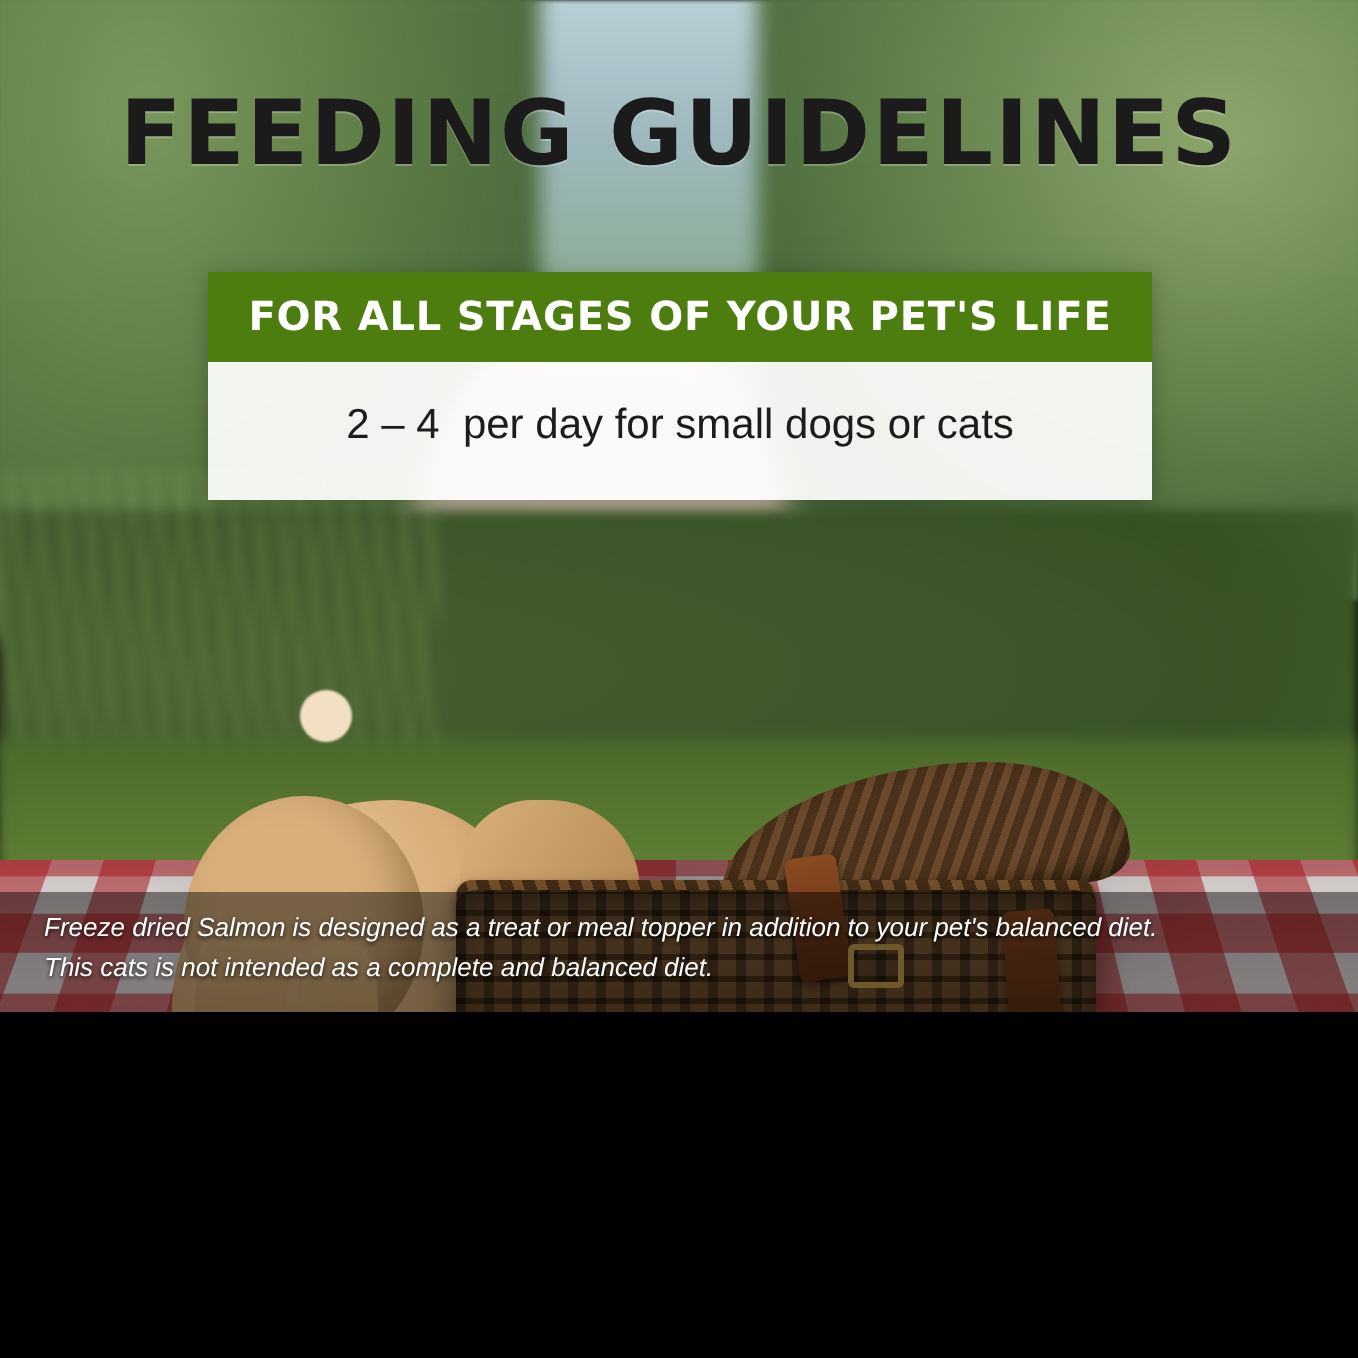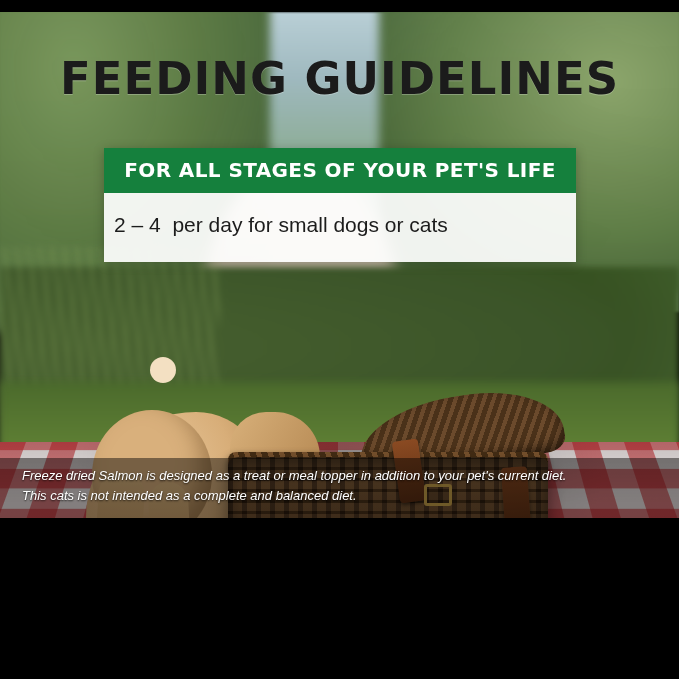--- a/index.html
+++ b/index.html
@@ -6,21 +6,20 @@
     margin: 0;
     padding: 0;
     background: #000;
   }
   #canvas {
     position: relative;
     width: 679px;
     height: 506px;
     overflow: hidden;
     font-family: "Liberation Sans", sans-serif;
-    margin-top: 12px;
   }
 
   
   .bg-sky {
     position: absolute;
     left: 0; top: 0; width: 679px; height: 300px;
     background:
       linear-gradient(180deg,#b9cfd6 0%, #9fb9bf 22%, #8fae9a 45%, #7e9d7a 70%, #6f8f62 100%);
     filter: blur(1px);
   }
@@ -215,32 +214,32 @@
   }
 
   
   .panel {
     position: absolute;
     left: 104px; top: 136px; width: 472px;
     background: rgba(255,255,255,.92);
     box-shadow: 0 2px 10px rgba(0,0,0,.25);
   }
   .panel-header {
-    background: #15803d;
+    background: #4d7c0f;
     color: #ffffff;
     text-align: center;
     font-family: "DejaVu Sans", sans-serif;
     font-weight: 700;
     font-size: 20px;
     letter-spacing: .4px;
     padding: 10px 6px 11px;
   }
   .panel-body {
     padding: 16px 10px 20px;
-    text-align: left;
+    text-align: center;
   }
   .feed-line {
     font-family: "Liberation Sans", sans-serif;
     font-size: 21px;
     color: #1c1c1c;
     line-height: 1.55;
     white-space: pre;
   }
 
   
@@ -302,17 +301,17 @@
 
   <div class="panel">
     <div class="panel-header">FOR ALL STAGES OF YOUR PET'S LIFE</div>
     <div class="panel-body">
       <div class="feed-line">2 – 4  per day for small dogs or cats</div>
     </div>
   </div>
 
   <div class="footer-band"></div>
   <div class="footer-text">
-    <div>Freeze dried Salmon is designed as a treat or meal topper in addition to your pet's current diet.</div>
+    <div>Freeze dried Salmon is designed as a treat or meal topper in addition to your pet's balanced diet.</div>
     <div>This cats is not intended as a complete and balanced diet.</div>
   </div>
 
 </div>
 
 </body></html>

